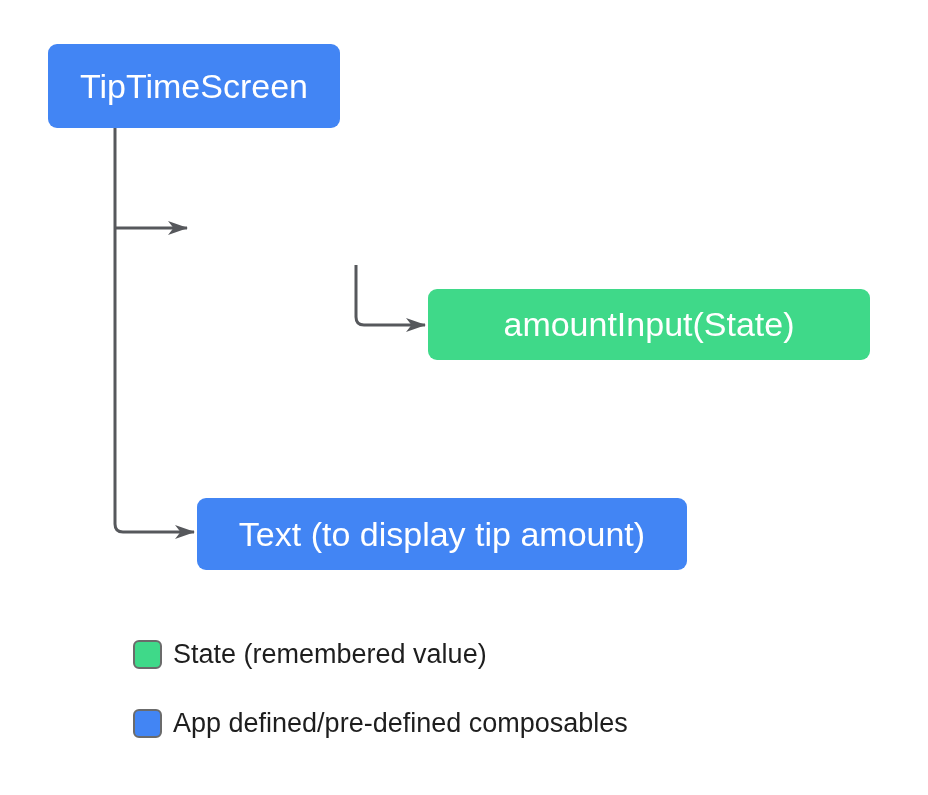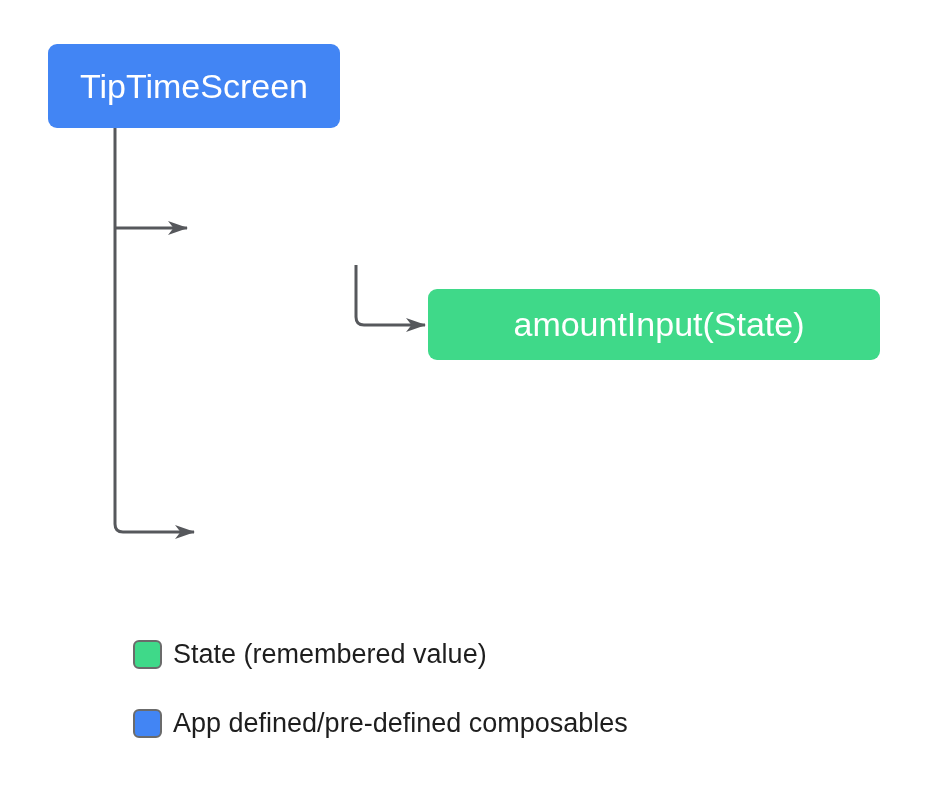--- a/index.html
+++ b/index.html
@@ -35,21 +35,21 @@
     display: flex;
     align-items: center;
     justify-content: center;
     border-radius: 9px;
     color: #ffffff;
     font-size: 34px;
     letter-spacing: 0px;
     white-space: nowrap;
   }
   .node.composable { background: var(--blue, #4285F4); }
-  .node.state      { background: var(--green, #3DDC84); padding-left: 10px; }
+  .node.state      { background: var(--green, #3DDC84); }
 
   .node-tiptimescreen   { left: 48px;  top: 37px;  width: 292px; height: 84px; margin-top: 7px; }
   .node-editnumberfield { left: 190px; top: 192px; width: 333px; height: 73px; }
   .node-amountinput     { left: 428px; top: 289px; width: 442px; height: 71px; }
   .node-textdisplay     { left: 197px; top: 498px; width: 490px; height: 72px; }
 
   .legend-row {
     position: absolute;
     display: flex;
     align-items: center;
@@ -92,20 +92,23 @@
 
   <div class="node composable node-tiptimescreen">
     <span>TipTimeScreen</span>
   </div>
 
 
   <div class="node state node-amountinput">
     <span>amountInput(State)</span>
   </div>
 
+  <div class="node composable node-textdisplay">
+    <span>Text (to display tip amount)</span>
+  </div>
 
   <div class="legend-row legend-row-2">
     <span class="swatch composable"></span>
     <span class="legend-label">App defined/pre-defined composables</span>
   </div>
 
   <div class="legend-row legend-row-1">
     <span class="swatch state"></span>
     <span class="legend-label">State (remembered value)</span>
   </div>

